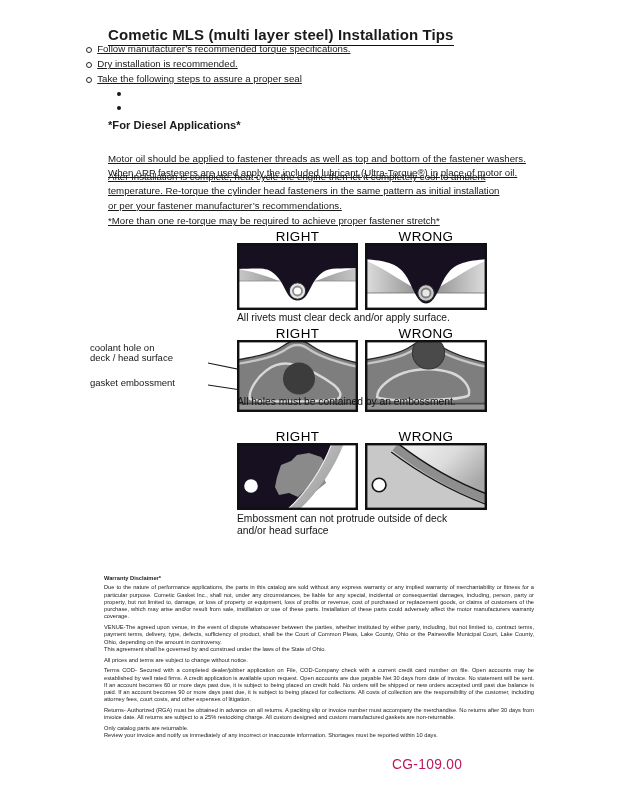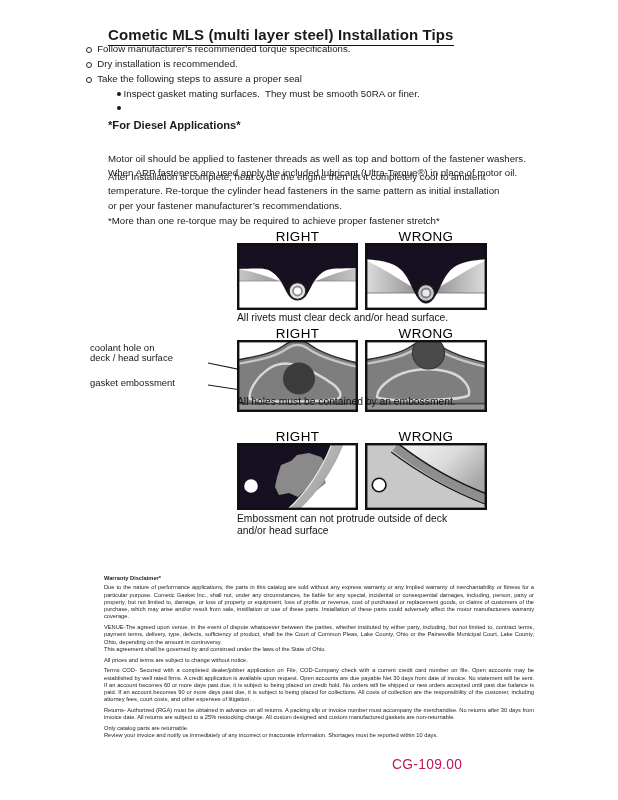--- a/index.html
+++ b/index.html
@@ -2,21 +2,21 @@
 <html><head>
 <meta charset="utf-8">
 <style>
   html,body{margin:0;padding:0;background:#e8e8e8;}
   .page{
     position:relative;width:618px;height:800px;background:#ffffff;
     font-family:"Liberation Sans","DejaVu Sans",sans-serif;color:#1a1a1a;
     overflow:hidden;margin:0 auto;
   }
   .abs{position:absolute;}
-  .pre{white-space:pre;}
+  .pre{white-space:pre;text-decoration:underline;}
   .preline{white-space:pre-line;}
 
   .title{left:108px;top:26px;font-size:15px;font-weight:bold;letter-spacing:.1px;}
   .title .ul{display:inline-block;border-bottom:1.6px solid #111;padding-bottom:2px;}
 
   .bullets{left:86px;top:43px;font-size:9.7px;}
   .b-row{display:flex;align-items:flex-start;height:15px;}
   .b-row.sub{height:14px;padding-left:31px;}
   .marker-o{flex:0 0 auto;width:4.2px;height:4.2px;border:1px solid #2a2a2a;border-radius:50%;margin:3.6px 5px 0 0;}
   .marker-dot{flex:0 0 auto;width:3.8px;height:3.8px;background:#1a1a1a;border-radius:50%;margin:3.8px 2.8px 0 0;}
@@ -57,21 +57,20 @@
     <div class="b-row">
       <span class="marker-o"></span>
       <span class="pre">Dry installation is recommended.</span>
     </div>
     <div class="b-row">
       <span class="marker-o"></span>
       <span class="pre">Take the following steps to assure a proper seal</span>
     </div>
     <div class="b-row sub">
       <span class="marker-dot"></span>
-      <span class="pre">Inspect gasket mating surfaces.  They must be smooth 50RA or finer.</span>
     </div>
     <div class="b-row sub">
       <span class="marker-dot"></span>
     </div>
   </div>
 
   <div class="abs diesel-h">*For Diesel Applications*</div>
   <div class="abs para p1 pre">Motor oil should be applied to fastener threads as well as top and bottom of the fastener washers.
 When ARP fasteners are used apply the included lubricant (Ultra-Torque®) in place of motor oil.</div>
   <div class="abs para p3 pre">*More than one re-torque may be required to achieve proper fastener stretch*</div>
@@ -121,21 +120,21 @@
       <path d="M0,17 L0,50 L58,50 C42,42 20,26 0,17 Z" fill="url(#g2a)"></path>
       <path d="M121,17 L121,50 L63,50 C79,42 101,26 121,17 Z" fill="url(#g2b)"></path>
       <line x1="0" y1="50" x2="121" y2="50" stroke="#6f6f6f" stroke-width="0.8"></line>
       <path d="M0,0 H121 V16 C100,18 92,20 84,28 C76,37 74,48 68,56 C63,62 58,62 53,56 C47,48 45,37 37,28 C29,20 21,18 0,16 Z" fill="#171021"></path>
       <circle cx="60.5" cy="50" r="8.2" fill="#c9c9c9" stroke="#222" stroke-width="1"></circle>
       <circle cx="60.5" cy="50" r="4.5" fill="#e8e8e8" stroke="#7d7d7d" stroke-width="1.8"></circle>
       <rect x="1.2" y="1.2" width="118.6" height="64.6" fill="none" stroke="#101010" stroke-width="2.4"></rect>
     </svg>
   </div>
 
-  <div class="abs caption" style="left:237px;top:312px">All rivets must clear deck and/or head surface.</div>
+  <div class="abs caption" style="left:237px;top:312px">All rivets must clear deck and/or apply surface.</div>
 
   <div class="abs dlabel" style="left:237px;top:326px;width:121px">RIGHT</div>
   <div class="abs dlabel" style="left:365px;top:326px;width:122px">WRONG</div>
 
   <div class="abs callout preline" style="left:90px;top:343px;width:118px">coolant hole on
 deck / head surface</div>
   <div class="abs callout" style="left:90px;top:378px;width:118px">gasket embossment</div>
 
   <div class="abs" style="left:204px;top:358px">
     <svg width="100" height="40" viewBox="0 0 100 40">

